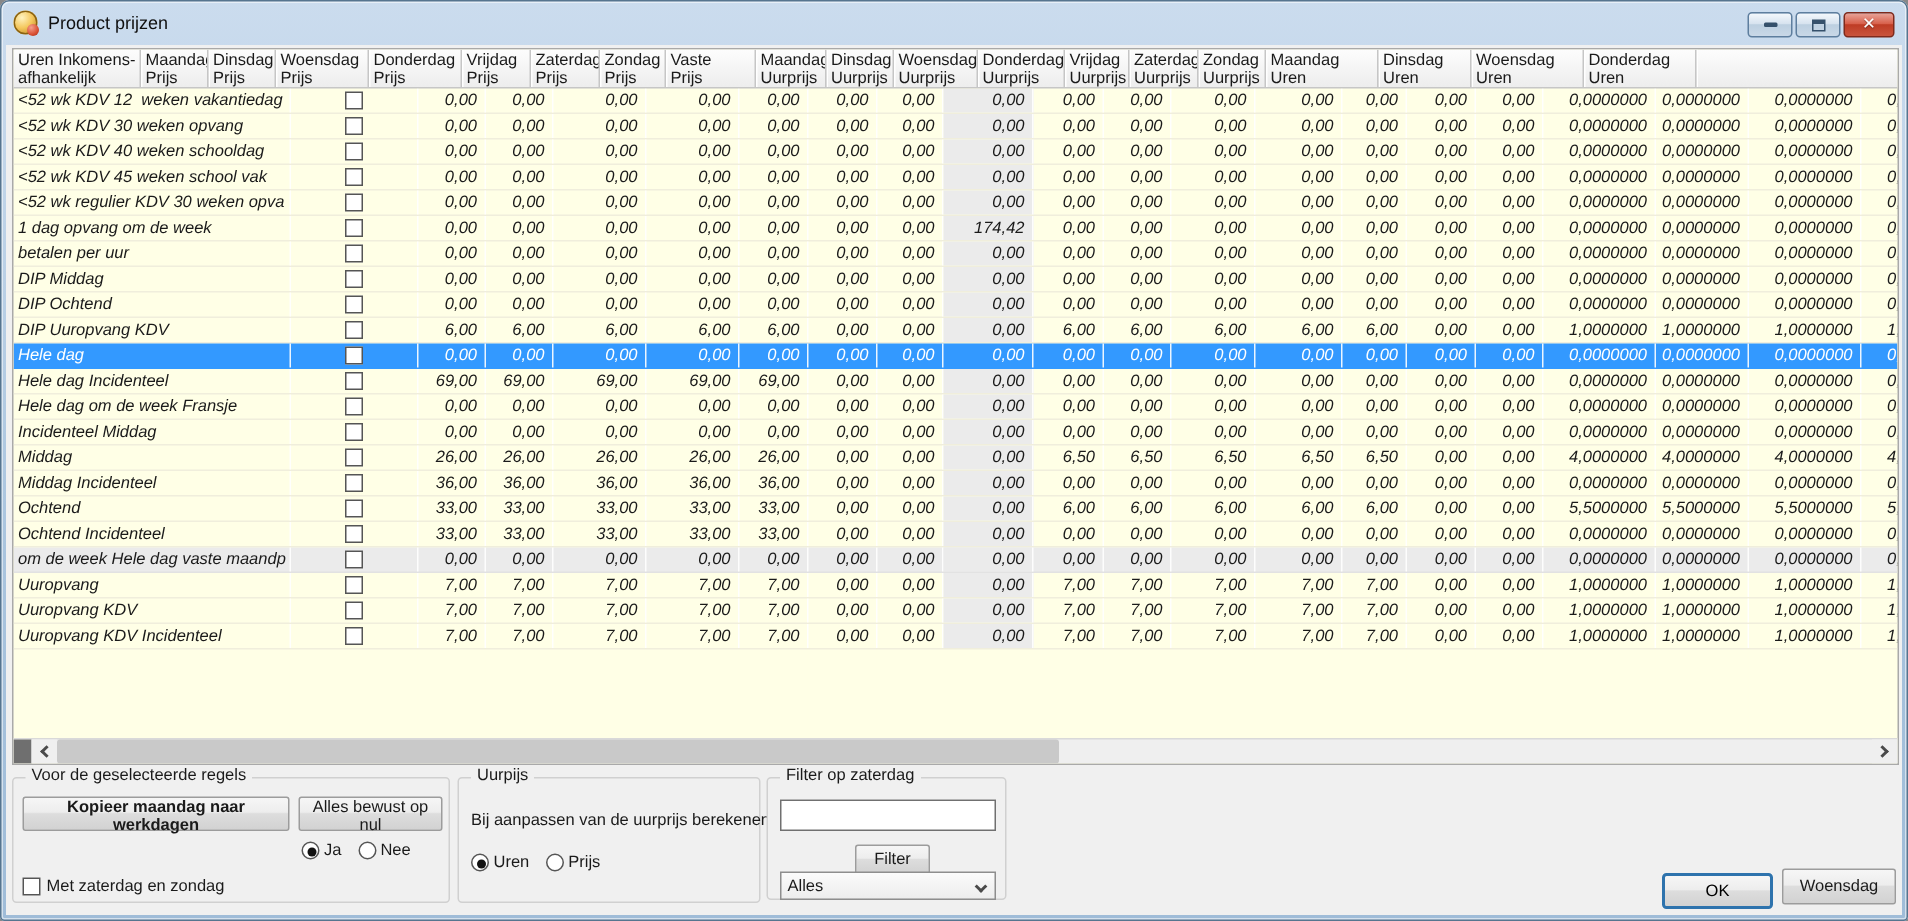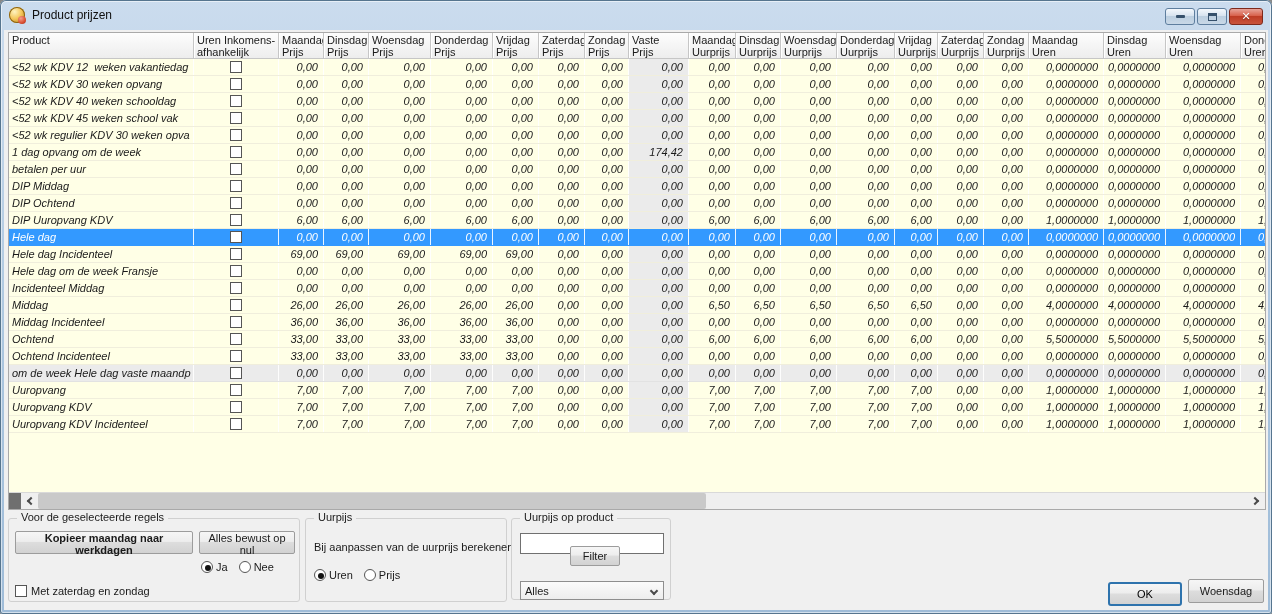--- a/index.html
+++ b/index.html
@@ -61,21 +61,21 @@
   #btn-copy-row{position:absolute;left:6px;top:38px;width:178px;height:23px;}
   .radio{width:12px;height:12px;border:1px solid #555;border-radius:50%;background:#fff;display:inline-block;position:relative;vertical-align:-2px;}
   .radio.checked::after{content:"";position:absolute;left:3px;top:3px;width:6px;height:6px;border-radius:50%;background:#111;}
   .radio-row{position:absolute;display:flex;align-items:center;gap:3px;}
   #janee{left:192px;top:42px;}
   #urenprijs{left:8px;top:50px;}
   .rlbl{margin-right:8px;}
   .cbrow{position:absolute;left:6px;top:66px;display:flex;align-items:center;gap:4px;}
   #uur-desc{position:absolute;left:8px;top:22px;white-space:nowrap;}
   #filter-input{position:absolute;left:8px;top:14px;width:144px;height:21px;border:1px solid #707070;background:#fff;font-family:inherit;font-size:11px;padding:0 3px;}
-  #btn-filter{position:absolute;left:58px;top:27px;width:50px;height:20px;}
+  #btn-filter{position:absolute;left:58px;top:44px;width:50px;height:20px;}
   #filter-dd{position:absolute;left:8px;top:62px;width:144px;height:19px;border:1px solid #8E8E8E;background:linear-gradient(#FBFBFB,#EDEDED);display:flex;align-items:center;padding-left:4px;}
   #filter-dd .ddchev{position:absolute;right:6px;top:6px;width:6px;height:6px;border-left:2px solid #4A4A4A;border-bottom:2px solid #4A4A4A;transform:rotate(-45deg);}
   #btn-ok{position:absolute;left:1104px;top:552px;width:74px;height:24px;border:2px solid #2E73AD;background:linear-gradient(#F6F6F6,#EDEDED 45%,#DDDDDD 50%,#D2D2D2);border-radius:3px;font-family:inherit;font-size:11px;}
   #btn-cancel{position:absolute;left:1184px;top:549px;width:76px;height:24px;}
 </style>
 </head>
 <body>
 
 <div id="stage">
   <div id="win">
@@ -90,24 +90,20 @@
         </span>
       <span class="winbtn" id="btn-close">
           <span class="g-x">✕</span>
         </span>
     </div>
 
     <div id="content">
 
       <div id="gridwrap">
         <div id="grid-header">
-            <div class="hc" style="width: 185px;">
-              <span>Product</span>
-              <span>&nbsp;</span>
-            </div>
             <div class="hc" style="width: 85px;">
               <span>Uren Inkomens-</span>
               <span>afhankelijk</span>
             </div>
             <div class="hc" style="width: 45px;">
               <span>Maandag</span>
               <span>Prijs</span>
             </div>
             <div class="hc" style="width: 45px;">
               <span>Dinsdag</span>
@@ -724,21 +720,21 @@
         <div id="uur-desc">Bij aanpassen van de uurprijs berekenen:</div>
         <div class="radio-row" id="urenprijs">
           <span class="radio checked"></span>
           <span class="rlbl">Uren</span>
           <span class="radio"></span>
           <span class="rlbl">Prijs</span>
         </div>
       </div>
 
       <div class="groupbox" id="grp-filter">
-        <span class="gtitle">Uurpijs op product</span>
+        <span class="gtitle">Filter op zaterdag</span>
         <input id="filter-input" value="" style="">
         <button class="btn" id="btn-filter">Filter</button>
         <div id="filter-dd">
           <span>Alles</span>
           <span class="ddchev"></span>
         </div>
       </div>
 
       <button id="btn-ok">OK</button>
       <button class="btn" id="btn-cancel">Woensdag</button>

